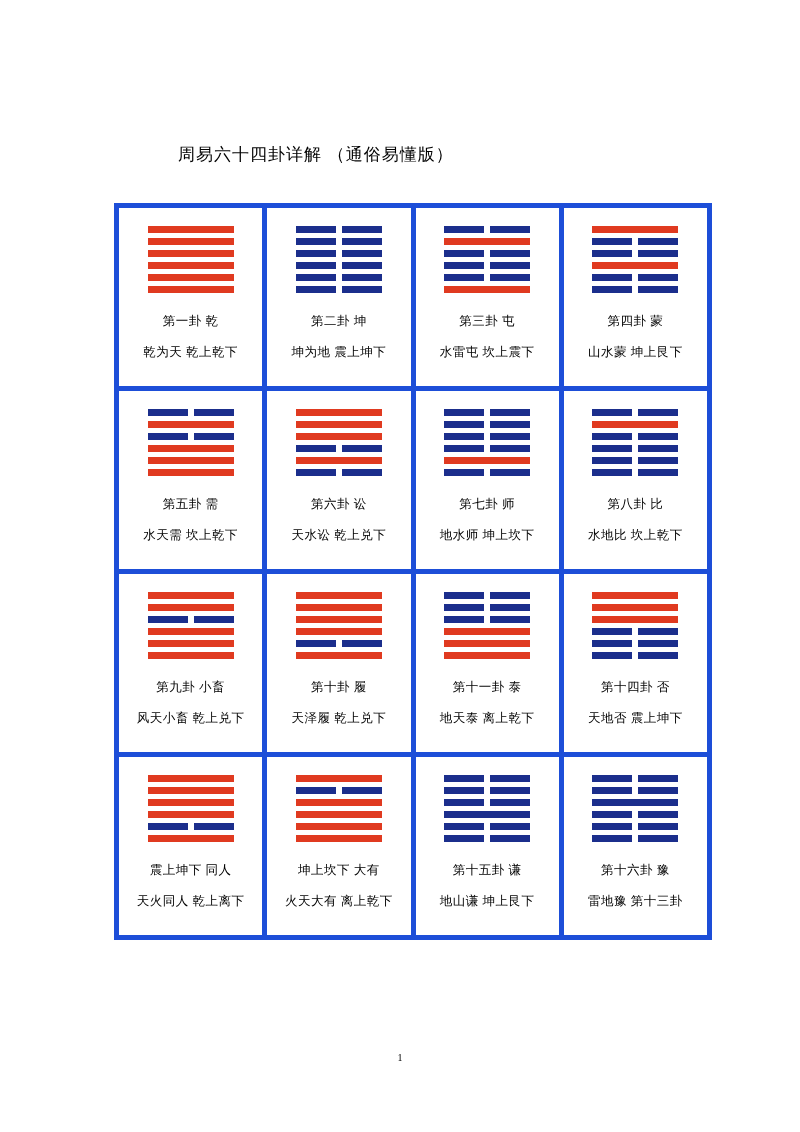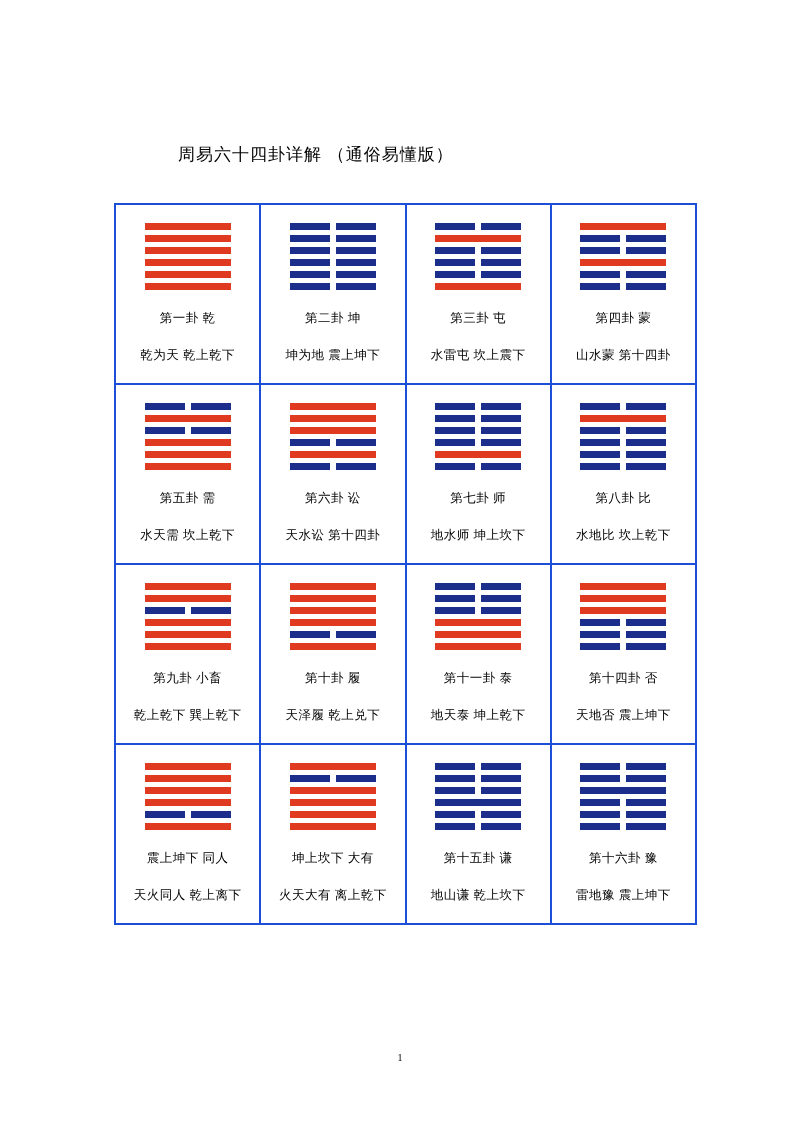--- a/index.html
+++ b/index.html
@@ -32,21 +32,21 @@
   }
   .grid {
     position: absolute;
     left: 114px;
     top: 203px;
     width: 573px;
     border-collapse: collapse;
     table-layout: fixed;
   }
   .grid td {
-    border: 2px solid #1d4ed8;
+    border: 5px solid #1d4ed8;
     width: 143.25px;
     height: 178px;
     vertical-align: top;
     padding: 0;
   }
   .cell {
     position: relative;
     width: 100%;
     height: 178px;
     box-sizing: border-box;
@@ -82,21 +82,21 @@
   .yang-blue { background: #1B2E8C; }
   .yin-blue  { background: #1B2E8C; }
   .caption1 {
     margin-top: 20px;
     font-size: 12.5px;
     font-family: "Liberation Sans", sans-serif;
     letter-spacing: 0.5px;
     white-space: nowrap;
   }
   .caption2 {
-    margin-top: 20px;
+    margin-top: 14px;
     font-size: 12.5px;
     font-family: "Liberation Sans", sans-serif;
     letter-spacing: 0.5px;
     white-space: nowrap;
   }
   .page-number {
     position: absolute;
     left: 0;
     right: 0;
     top: 1052px;
@@ -237,21 +237,21 @@
                   <div class="bar-gap"></div>
                   <div class="bar-half yin-blue"></div>
                 </div>
                 <div class="line-row">
                   <div class="bar-half yin-blue"></div>
                   <div class="bar-gap"></div>
                   <div class="bar-half yin-blue"></div>
                 </div>
               </div>
             <div class="caption1">第四卦 蒙</div>
-            <div class="caption2">山水蒙 第十四卦</div>
+            <div class="caption2">山水蒙 坤上艮下</div>
           </div>
         </td>
       </tr>
       <tr>
         <td>
           <div class="cell">
             <div class="hex">
                 <div class="line-row">
                   <div class="bar-half yin-blue"></div>
                   <div class="bar-gap"></div>
@@ -299,21 +299,21 @@
                 <div class="line-row">
                   <div class="bar-full yang-red"></div>
                 </div>
                 <div class="line-row">
                   <div class="bar-half yin-blue"></div>
                   <div class="bar-gap"></div>
                   <div class="bar-half yin-blue"></div>
                 </div>
               </div>
             <div class="caption1">第六卦 讼</div>
-            <div class="caption2">天水讼 第十四卦</div>
+            <div class="caption2">天水讼 乾上兑下</div>
           </div>
         </td>
         <td>
           <div class="cell">
             <div class="hex">
                 <div class="line-row">
                   <div class="bar-half yin-blue"></div>
                   <div class="bar-gap"></div>
                   <div class="bar-half yin-blue"></div>
                 </div>
@@ -401,21 +401,21 @@
                   <div class="bar-full yang-red"></div>
                 </div>
                 <div class="line-row">
                   <div class="bar-full yang-red"></div>
                 </div>
                 <div class="line-row">
                   <div class="bar-full yang-red"></div>
                 </div>
               </div>
             <div class="caption1">第九卦 小畜</div>
-            <div class="caption2">乾上乾下 巽上乾下</div>
+            <div class="caption2">风天小畜 乾上兑下</div>
           </div>
         </td>
         <td>
           <div class="cell">
             <div class="hex">
                 <div class="line-row">
                   <div class="bar-full yang-red"></div>
                 </div>
                 <div class="line-row">
                   <div class="bar-full yang-red"></div>
@@ -461,21 +461,21 @@
                   <div class="bar-full yang-red"></div>
                 </div>
                 <div class="line-row">
                   <div class="bar-full yang-red"></div>
                 </div>
                 <div class="line-row">
                   <div class="bar-full yang-red"></div>
                 </div>
               </div>
             <div class="caption1">第十一卦 泰</div>
-            <div class="caption2">地天泰 坤上乾下</div>
+            <div class="caption2">地天泰 离上乾下</div>
           </div>
         </td>
         <td>
           <div class="cell">
             <div class="hex">
                 <div class="line-row">
                   <div class="bar-full yang-red"></div>
                 </div>
                 <div class="line-row">
                   <div class="bar-full yang-red"></div>
@@ -587,21 +587,21 @@
                   <div class="bar-gap"></div>
                   <div class="bar-half yin-blue"></div>
                 </div>
                 <div class="line-row">
                   <div class="bar-half yin-blue"></div>
                   <div class="bar-gap"></div>
                   <div class="bar-half yin-blue"></div>
                 </div>
               </div>
             <div class="caption1">第十五卦 谦</div>
-            <div class="caption2">地山谦 乾上坎下</div>
+            <div class="caption2">地山谦 坤上艮下</div>
           </div>
         </td>
         <td>
           <div class="cell">
             <div class="hex">
                 <div class="line-row">
                   <div class="bar-half yin-blue"></div>
                   <div class="bar-gap"></div>
                   <div class="bar-half yin-blue"></div>
                 </div>
@@ -623,21 +623,21 @@
                   <div class="bar-gap"></div>
                   <div class="bar-half yin-blue"></div>
                 </div>
                 <div class="line-row">
                   <div class="bar-half yin-blue"></div>
                   <div class="bar-gap"></div>
                   <div class="bar-half yin-blue"></div>
                 </div>
               </div>
             <div class="caption1">第十六卦 豫</div>
-            <div class="caption2">雷地豫 震上坤下</div>
+            <div class="caption2">雷地豫 第十三卦</div>
           </div>
         </td>
       </tr>
     </tbody>
   </table>
 
   <div class="page-number">1</div>
 
 </div>
 

